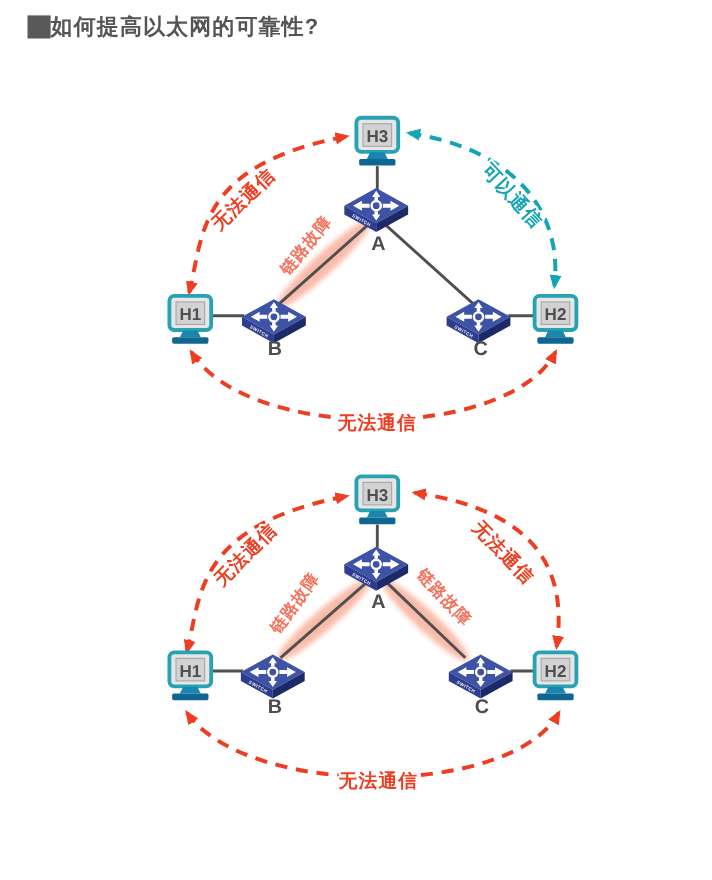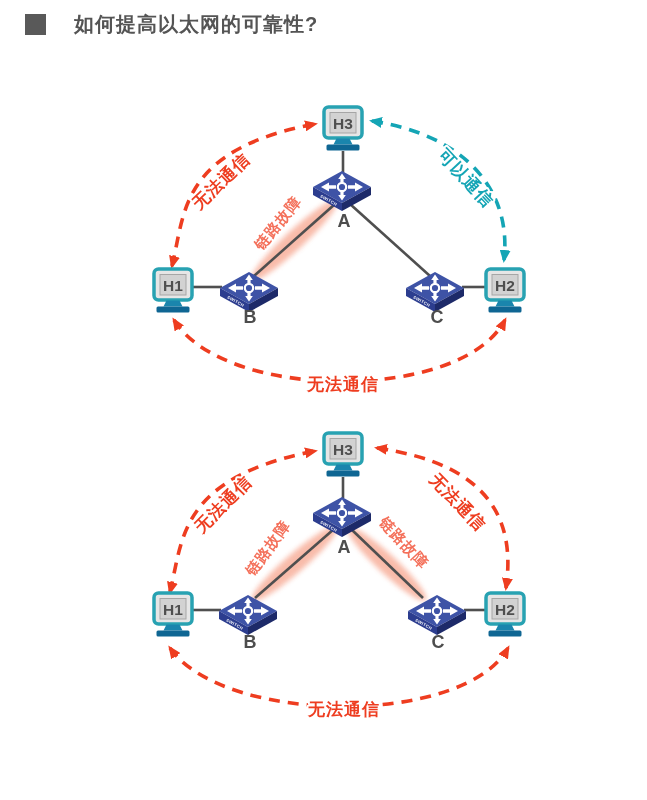--- a/index.html
+++ b/index.html
@@ -1,17 +1,17 @@
 <!DOCTYPE html>
 <html><head>
 <meta charset="utf-8">
 <style>
   html,body { margin:0; padding:0; background:#ffffff; font-family:"Liberation Sans",sans-serif; }
   .page { position:relative; width:647px; height:800px; background:#ffffff; overflow:hidden; }
-  .header { position:absolute; top:11px; left:25px; display:flex; align-items:center; gap:28px; }
+  .header { position:absolute; top:11px; left:25px; display:flex; align-items:center; gap:0; }
   .bullet { width:21px; height:21px; background:#595959; flex:0 0 auto; }
   .title { font-size:20px; font-weight:bold; color:#545454; margin:0; letter-spacing:1px; white-space:nowrap; }
   .canvas { position:absolute; left:0; top:0; }
 
   .wire { stroke:#4f4f4f; stroke-width:2.6; fill:none; }
   .arc  { fill:none; stroke-width:3.6; stroke-dasharray:11 8; }
   .arc.red  { stroke:#ee3d20; }
   .arc.teal { stroke:#14a5b5; }
   .glow { fill:#f7ab95; opacity:0.8; }
 

